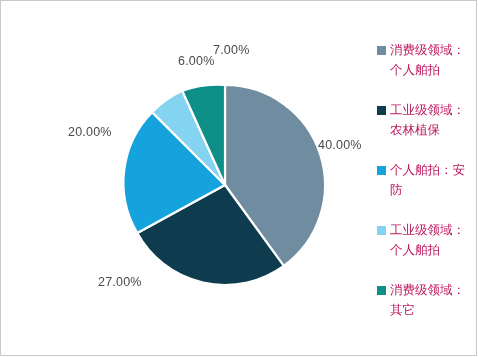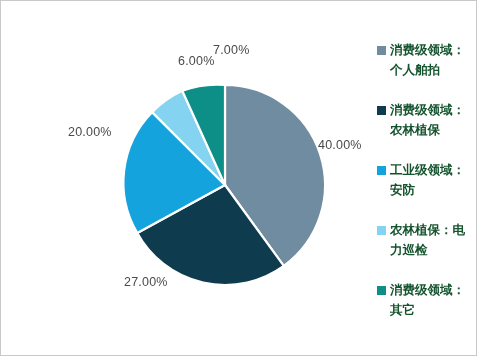--- a/index.html
+++ b/index.html
@@ -69,23 +69,22 @@
     width: 9px;
     height: 9px;
   }
   .legend-text {
     position: absolute;
     left: 24px;
     top: 0px;
     width: 82px;
     font-size: 12.5px;
     line-height: 20px;
-    color: #14532d;
+    color: #be185d;
     word-break: break-all;
-    font-weight: bold;
   }
 </style>
 </head>
 <body>
 
 <div id="root">
 
   <div id="frame"></div>
 
   <div id="plot-area">
@@ -98,50 +97,50 @@
 
       <path d="M 100 100 L 12.29 148.01 A 100 100 0 0 1 27.13 27.13 Z" fill="#15a3dd" stroke="#ffffff" stroke-width="2.2"></path>
 
       <path d="M 100 100 L 27.13 27.13 A 100 100 0 0 1 57.27 5.71 Z" fill="#84d3f0" stroke="#ffffff" stroke-width="2.2"></path>
 
       <path d="M 100 100 L 57.27 5.71 A 100 100 0 0 1 100 0 Z" fill="#0d8e86" stroke="#ffffff" stroke-width="2.2"></path>
     </svg>
 
     <div class="pie-label" style="left:318px; top:138px;text-align:right;">40.00%</div>
 
-    <div class="pie-label" style="left:124px; top:275px;">27.00%</div>
+    <div class="pie-label" style="left:98px; top:275px;">27.00%</div>
 
     <div class="pie-label" style="left:68px; top:125px;text-align:center;">20.00%</div>
 
     <div class="pie-label" style="left:140px; top:54px;margin-left:38px;">6.00%</div>
 
     <div class="pie-label" style="left:213px; top:43px;">7.00%</div>
 
   </div>
 
   <div id="legend">
 
     <div class="legend-item" style="top:4px;">
       <span class="legend-marker" style="background:#6f8ca0;"></span>
       <span class="legend-text">消费级领域：个人舶拍</span>
     </div>
 
     <div class="legend-item" style="top:64px;">
       <span class="legend-marker" style="background:#0e3c4e;"></span>
-      <span class="legend-text">消费级领域：农林植保</span>
+      <span class="legend-text">工业级领域：农林植保</span>
     </div>
 
     <div class="legend-item" style="top:124px;">
       <span class="legend-marker" style="background:#15a3dd;"></span>
-      <span class="legend-text">工业级领域：安防</span>
+      <span class="legend-text">个人舶拍：安防</span>
     </div>
 
     <div class="legend-item" style="top:184px;">
       <span class="legend-marker" style="background:#84d3f0;"></span>
-      <span class="legend-text">农林植保：电力巡检</span>
+      <span class="legend-text">工业级领域：个人舶拍</span>
     </div>
 
     <div class="legend-item" style="top:244px;">
       <span class="legend-marker" style="background:#0d8e86;"></span>
       <span class="legend-text">消费级领域：其它</span>
     </div>
 
   </div>
 
 </div>

